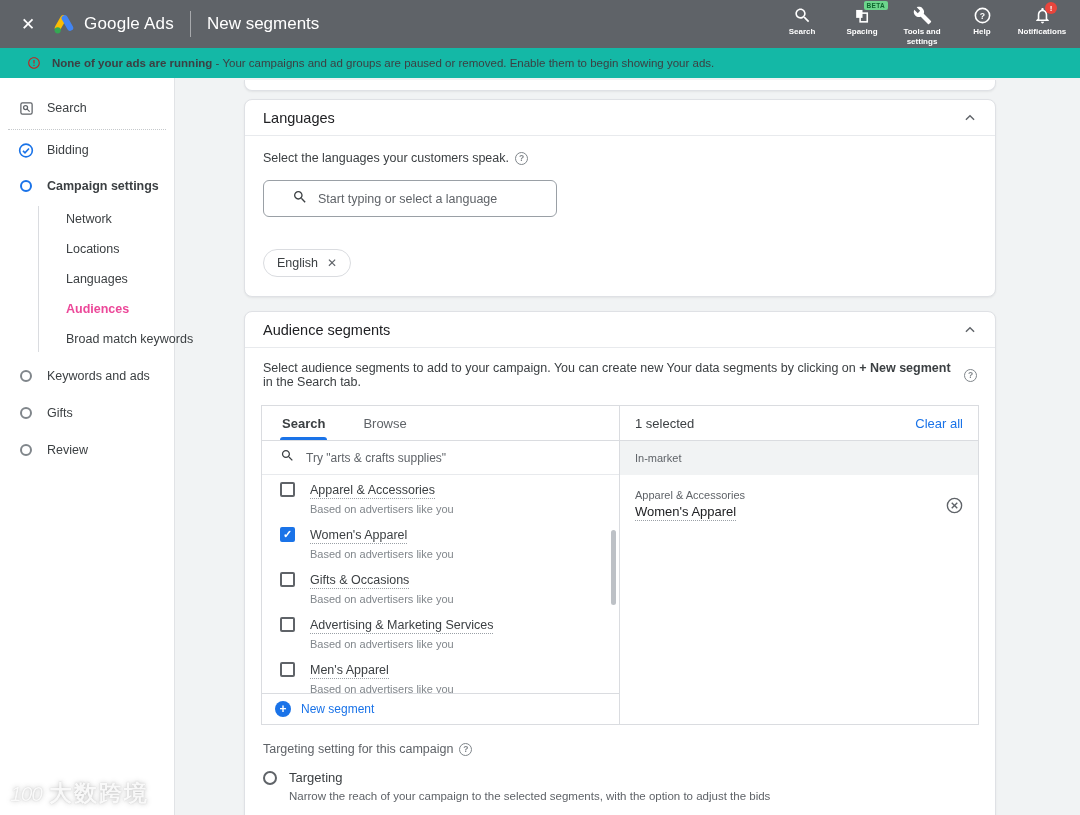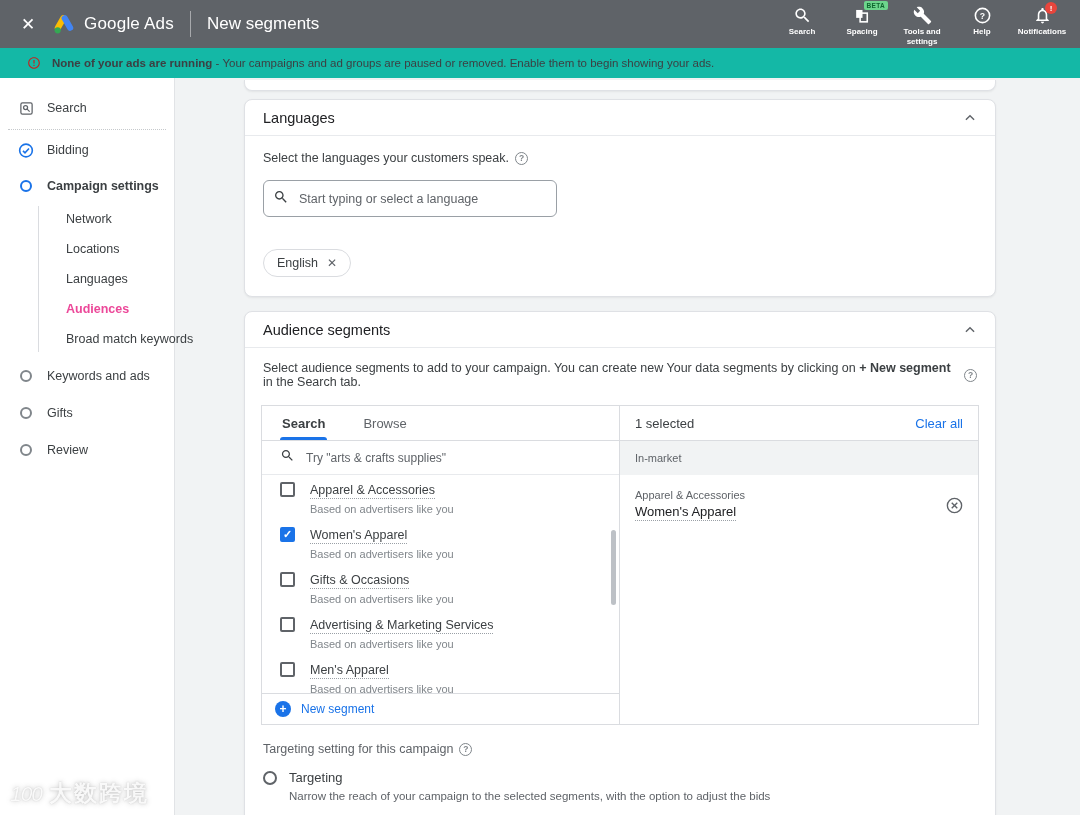--- a/index.html
+++ b/index.html
@@ -50,21 +50,21 @@
   .card { width:752px; margin-left:69px; background:#fff; border:1px solid #dfe1e5; border-radius:8px; box-shadow:0 1px 2px rgba(60,64,67,.08); }
   .card-partial { width:752px; margin-left:69px; height:11px; background:#fff; border:1px solid #dfe1e5; border-top:none; border-radius:0 0 8px 8px; box-shadow:0 1px 2px rgba(60,64,67,.08); }
   .card-header { height:36px; display:flex; align-items:center; padding:0 18px; border-bottom:1px solid #e8eaed; }
   .card-title { font-size:14.5px; font-weight:500; color:#202124; }
   .chevron-btn { margin-left:auto; cursor:pointer; display:flex; }
 
   .lang-card { margin-top:8px; }
   .lang-body { padding:15px 18px 19px 18px; }
   .instruction { font-size:12.5px; color:#3c4043; display:flex; align-items:center; gap:6px; }
   .q-circle { width:13px; height:13px; border:1px solid #80868b; border-radius:50%; color:#80868b; font-size:8.5px; font-weight:700; display:inline-flex; align-items:center; justify-content:center; flex-shrink:0; }
-  .search-box { margin-top:15px; width:294px; height:37px; border:1px solid #9aa0a6; border-radius:6px; display:flex; align-items:center; padding:0 9px; background:#fff; }
+  .search-box { margin-top:15px; width:294px; height:37px; border:1px solid #9aa0a6; border-radius:6px; display:flex; align-items:center; padding:0 28px; background:#fff; }
   .search-box input { border:none; outline:none; flex:1; font-size:12.5px; color:#3c4043; margin-left:10px; font-family:"Liberation Sans",sans-serif; background:transparent; }
   .search-box input::placeholder { color:#5f6368; }
   .chip { margin-top:32px; display:inline-flex; align-items:center; gap:9px; border:1px solid #dadce0; border-radius:16px; padding:6px 13px; cursor:pointer; }
   .chip-label { font-size:12.5px; color:#3c4043; }
   .chip-x { font-size:12px; color:#5f6368; cursor:pointer; }
 
   .aud-card { margin-top:14px; margin-bottom:10px; }
   .aud-desc { padding:13px 18px 0 18px; font-size:12.5px; color:#3c4043; display:flex; align-items:center; gap:6px; }
   .aud-desc b { font-weight:700; }
 

